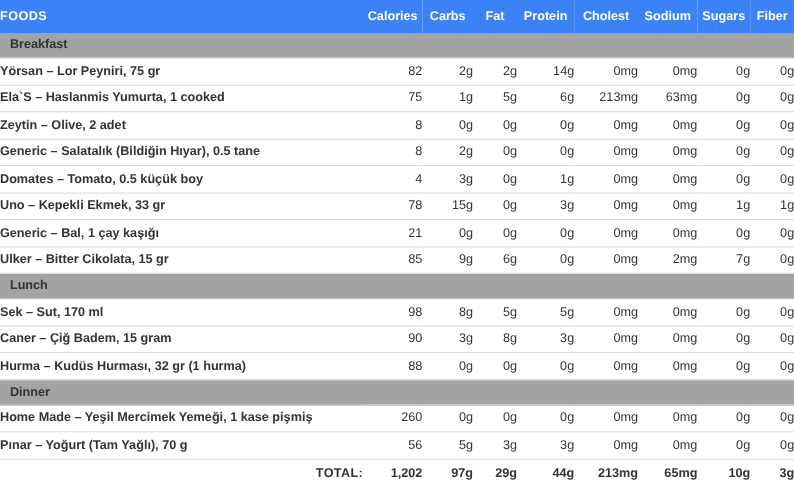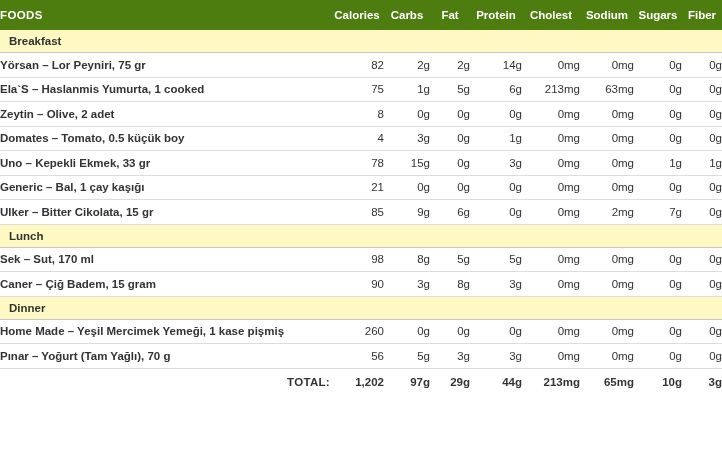--- a/index.html
+++ b/index.html
@@ -20,21 +20,21 @@
     width: 722px;
     table-layout: fixed;
   }
   table.food-log th,
   table.food-log td {
     padding: 0;
     margin: 0;
   }
   
   thead tr.header-row {
-    background: #4d7c0f;
+    background: #3b82f6;
     color: #ffffff;
   }
   thead th {
     height: 30px;
     font-weight: bold;
     font-size: 11.5px;
     vertical-align: middle;
     white-space: nowrap;
   }
   th.col-food {
@@ -43,21 +43,21 @@
     letter-spacing: 0.4px;
   }
   th.col-num {
     padding-right: 9px;
   }
   
   tr.section-row td {
     height: 22px;
     font-weight: bold;
     color: #333333;
-    background: #fef9c3;
+    background: #a3a3a3;
     border-bottom: 1px solid #c8c8c8;
     padding-left: 9px;
     vertical-align: middle;
   }
   
   tr.item-row td {
     height: 23.5px;
     border-bottom: 1px solid #dcdcdc;
     vertical-align: middle;
     background: #ffffff;
@@ -166,20 +166,31 @@
         <td class="num-cell">8</td>
         <td class="num-cell">0g</td>
         <td class="num-cell">0g</td>
         <td class="num-cell">0g</td>
         <td class="num-cell">0mg</td>
         <td class="num-cell">0mg</td>
         <td class="num-cell">0g</td>
         <td class="num-cell">0g</td>
       </tr>
       <tr class="item-row">
+        <td class="name-cell">Generic – Salatalık (Bildiğin Hıyar), 0.5 tane</td>
+        <td class="num-cell">8</td>
+        <td class="num-cell">2g</td>
+        <td class="num-cell">0g</td>
+        <td class="num-cell">0g</td>
+        <td class="num-cell">0mg</td>
+        <td class="num-cell">0mg</td>
+        <td class="num-cell">0g</td>
+        <td class="num-cell">0g</td>
+      </tr>
+      <tr class="item-row">
         <td class="name-cell">Domates – Tomato, 0.5 küçük boy</td>
         <td class="num-cell">4</td>
         <td class="num-cell">3g</td>
         <td class="num-cell">0g</td>
         <td class="num-cell">1g</td>
         <td class="num-cell">0mg</td>
         <td class="num-cell">0mg</td>
         <td class="num-cell">0g</td>
         <td class="num-cell">0g</td>
       </tr>
@@ -229,20 +240,31 @@
         <td class="num-cell">0mg</td>
         <td class="num-cell">0g</td>
         <td class="num-cell">0g</td>
       </tr>
       <tr class="item-row">
         <td class="name-cell">Caner – Çiğ Badem, 15 gram</td>
         <td class="num-cell">90</td>
         <td class="num-cell">3g</td>
         <td class="num-cell">8g</td>
         <td class="num-cell">3g</td>
+        <td class="num-cell">0mg</td>
+        <td class="num-cell">0mg</td>
+        <td class="num-cell">0g</td>
+        <td class="num-cell">0g</td>
+      </tr>
+      <tr class="item-row">
+        <td class="name-cell">Hurma – Kudüs Hurması, 32 gr (1 hurma)</td>
+        <td class="num-cell">88</td>
+        <td class="num-cell">0g</td>
+        <td class="num-cell">0g</td>
+        <td class="num-cell">0g</td>
         <td class="num-cell">0mg</td>
         <td class="num-cell">0mg</td>
         <td class="num-cell">0g</td>
         <td class="num-cell">0g</td>
       </tr>
       <tr class="section-row">
         <td colspan="9">Dinner</td>
       </tr>
       <tr class="item-row">
         <td class="name-cell">Home Made – Yeşil Mercimek Yemeği, 1 kase pişmiş</td>

